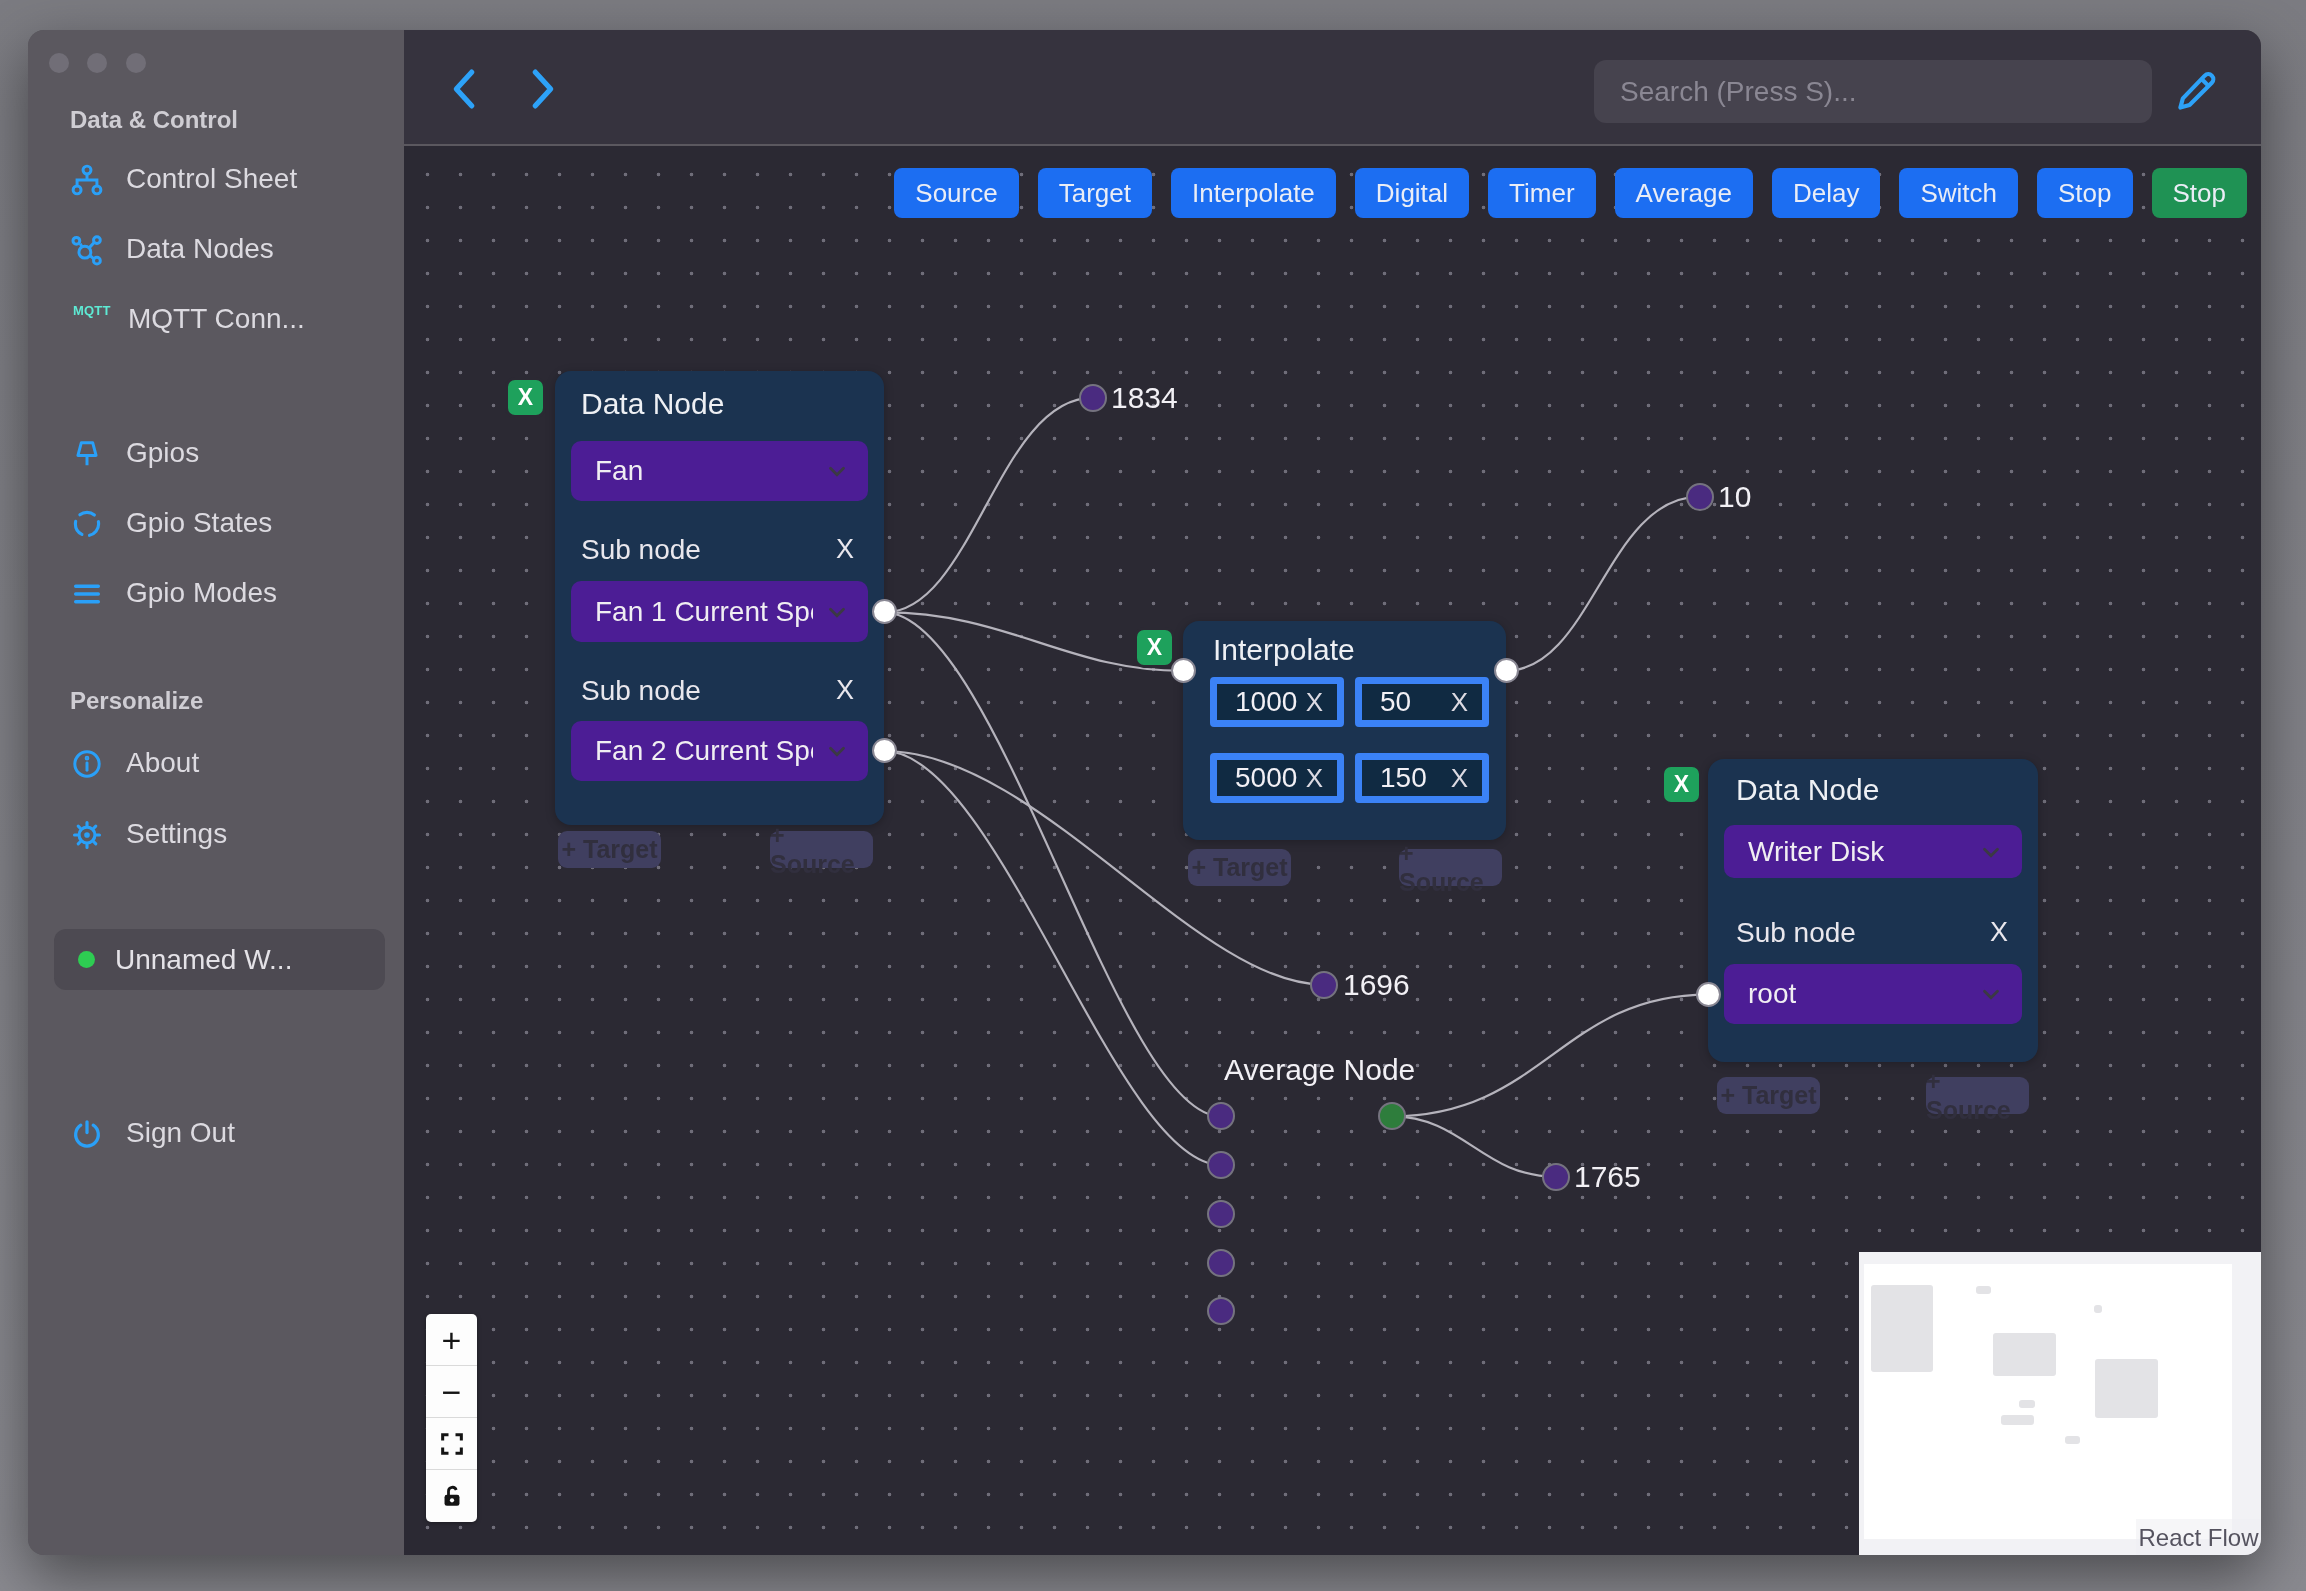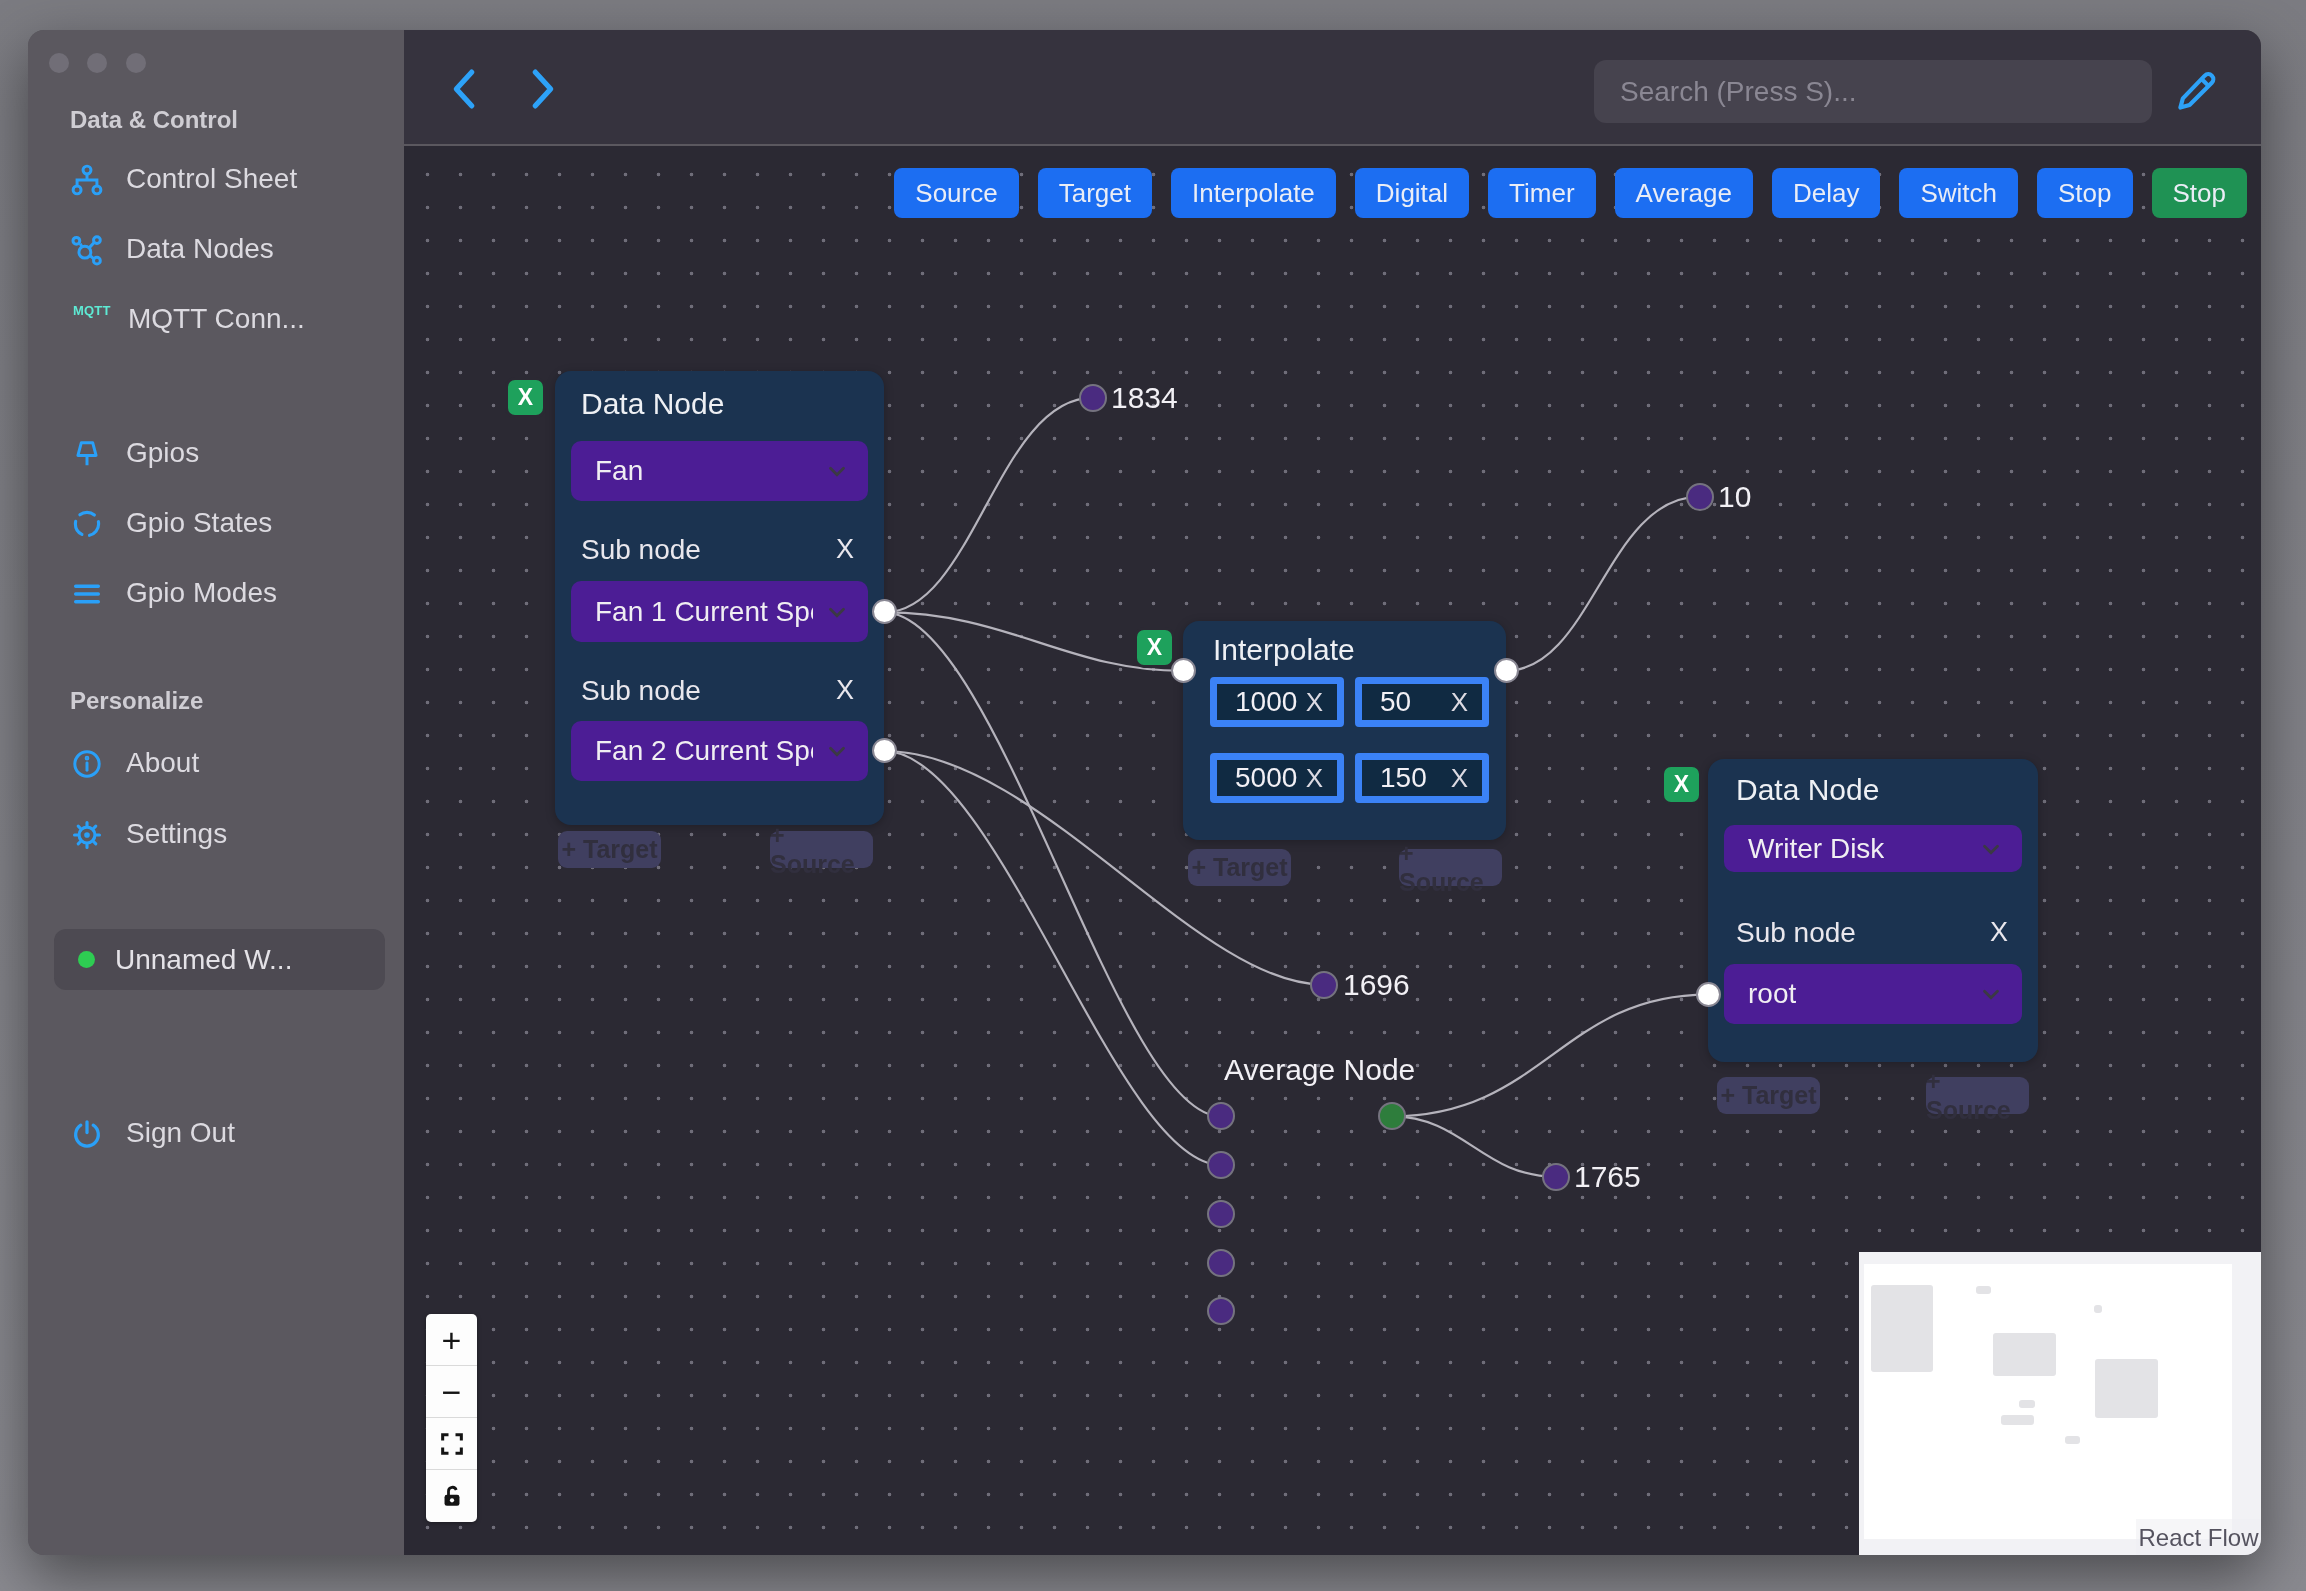--- a/index.html
+++ b/index.html
@@ -285,21 +285,21 @@
       </div>
     </div>
     <div class="handle abs" style="left:767px;top:512px;"></div>
     <div class="handle abs" style="left:1090px;top:512px;"></div>
     <div class="pill abs" style="left:784px;top:703px;">+ Target</div>
     <div class="pill abs" style="left:995px;top:703px;">+ Source</div>
 
     <div class="badge abs" style="left:1257px;top:618px;">X</div>
     <div class="node abs" style="left:1304px;top:613px;width:330px;height:303px;">
       <div class="node-title abs" style="left:28px;top:14px;">Data Node</div>
-      <div class="select abs" style="left:16px;top:66px;width:298px;height:47px;">
+      <div class="select abs" style="left:16px;top:66px;width:298px;height:53px;">
         <span class="val">Writer Disk</span>
         <svg width="26" height="26" viewBox="0 0 24 24" fill="none" stroke="#3b3944" stroke-width="2.6" stroke-linecap="round">
             <path d="M6,9.5 L12,15.5 L18,9.5"></path>
           </svg>
       </div>
       <div class="sub-label abs" style="left:28px;top:158px;">Sub node</div>
       <div class="x-btn abs" style="right:30px;top:158px;">X</div>
       <div class="select abs" style="left:16px;top:205px;width:298px;height:60px;">
         <span class="val">root</span>
         <svg width="26" height="26" viewBox="0 0 24 24" fill="none" stroke="#3b3944" stroke-width="2.6" stroke-linecap="round">

